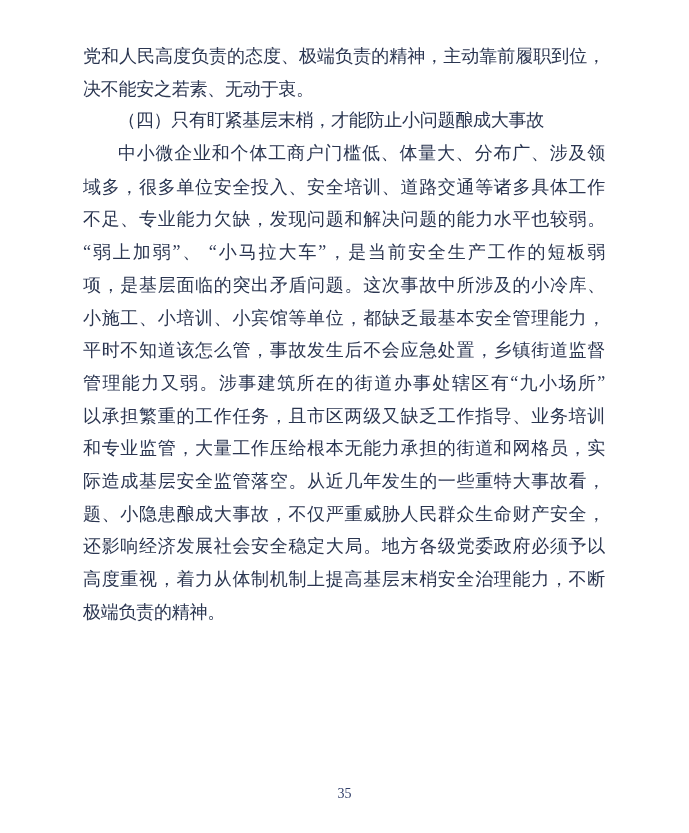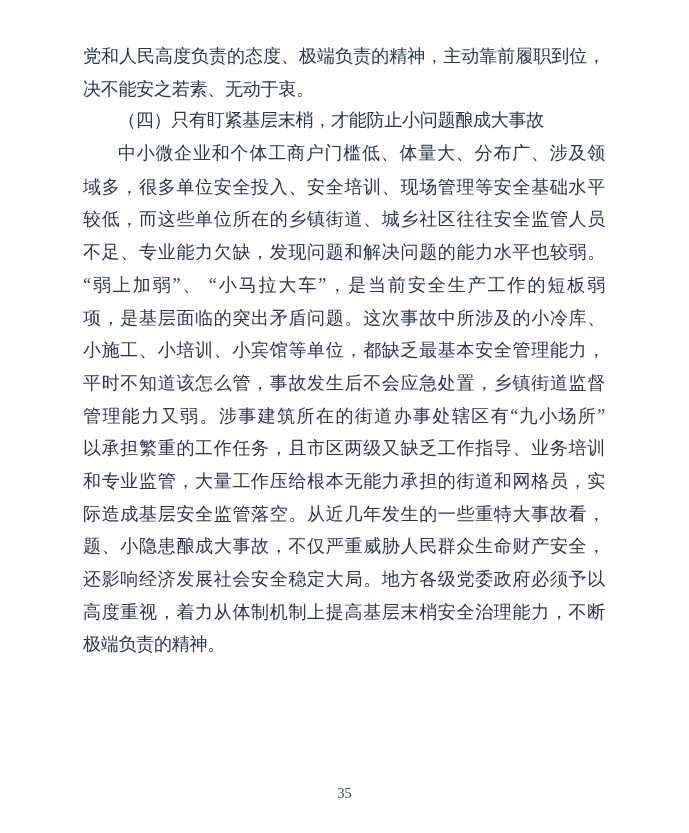--- a/index.html
+++ b/index.html
@@ -52,22 +52,21 @@
 </style>
 </head>
 <body>
 
 <div class="page">
   <div class="text-block">
     <div class="line">党和人民高度负责的态度、极端负责的精神，主动靠前履职到位，</div>
     <div class="line end">决不能安之若素、无动于衷。</div>
     <div class="line end indent">（四）只有盯紧基层末梢，才能防止小问题酿成大事故</div>
     <div class="line indent">中小微企业和个体工商户门槛低、体量大、分布广、涉及领</div>
-    <div class="line">域多，很多单位安全投入、安全培训、现场管理等安全基础水平</div>
-    <div class="line">较低，而这些单位所在的乡镇街道、城乡社区往往安全监管人员</div>
+    <div class="line">域多，很多单位安全投入、安全培训、道路交通等诸多具体工作</div>
     <div class="line">不足、专业能力欠缺，发现问题和解决问题的能力水平也较弱。</div>
     <div class="line">“弱上加弱”、 “小马拉大车”，是当前安全生产工作的短板弱</div>
     <div class="line">项，是基层面临的突出矛盾问题。这次事故中所涉及的小冷库、</div>
     <div class="line">小施工、小培训、小宾馆等单位，都缺乏最基本安全管理能力，</div>
     <div class="line">平时不知道该怎么管，事故发生后不会应急处置，乡镇街道监督</div>
     <div class="line">管理能力又弱。涉事建筑所在的街道办事处辖区有“九小场所”</div>
     <div class="line">以承担繁重的工作任务，且市区两级又缺乏工作指导、业务培训</div>
     <div class="line">和专业监管，大量工作压给根本无能力承担的街道和网格员，实</div>
     <div class="line">际造成基层安全监管落空。从近几年发生的一些重特大事故看，</div>
     <div class="line">题、小隐患酿成大事故，不仅严重威胁人民群众生命财产安全，</div>

